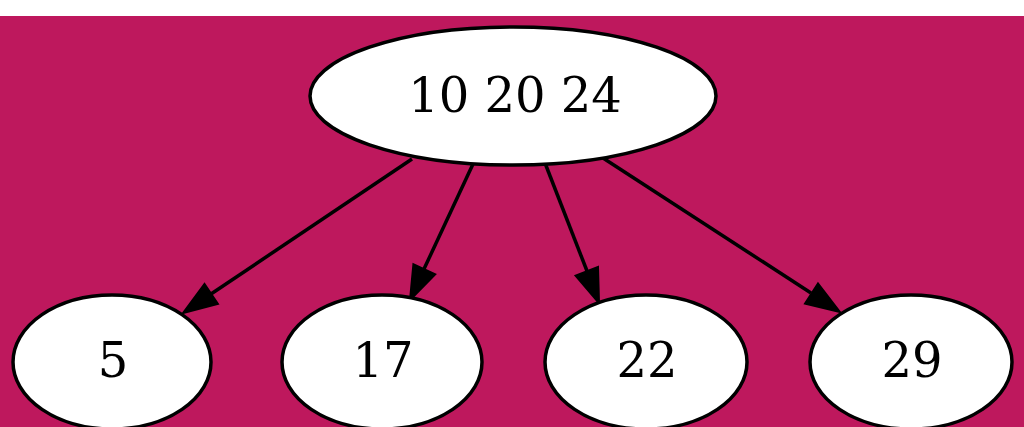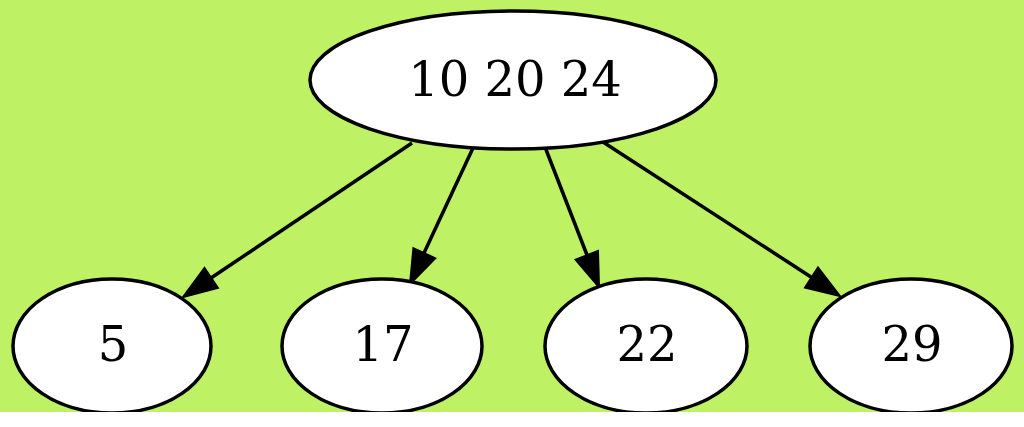--- a/index.html
+++ b/index.html
@@ -4,22 +4,23 @@
 <style>
   html, body {
     margin: 0;
     padding: 0;
     background: #ffffff;
   }
   .canvas {
     position: relative;
     width: 1024px;
     height: 412px;
-    background: #bef264;
+    background: #be185d;
     overflow: hidden;
+    margin-top: 16px;
   }
   svg {
     display: block;
   }
   .node-ellipse {
     fill: #ffffff;
     stroke: #000000;
     stroke-width: 3.5;
   }
   .edge-line {

